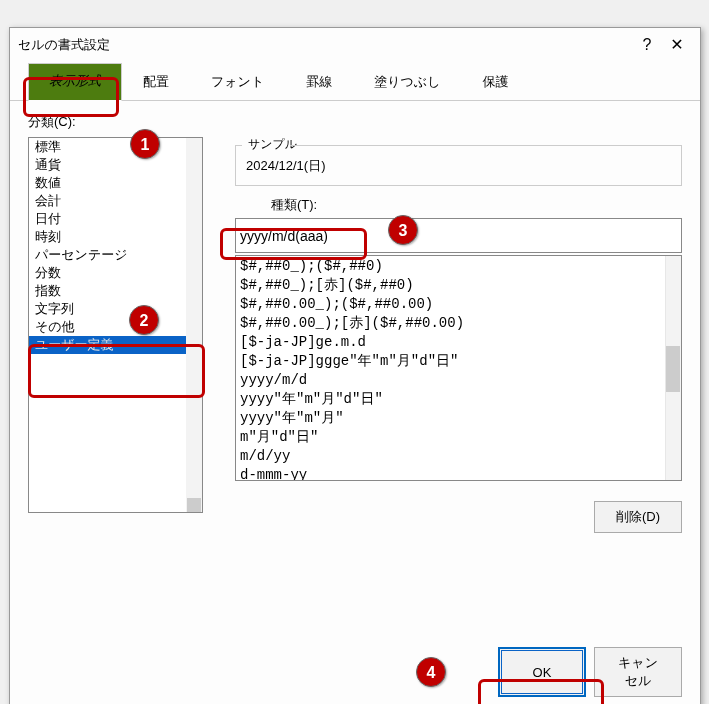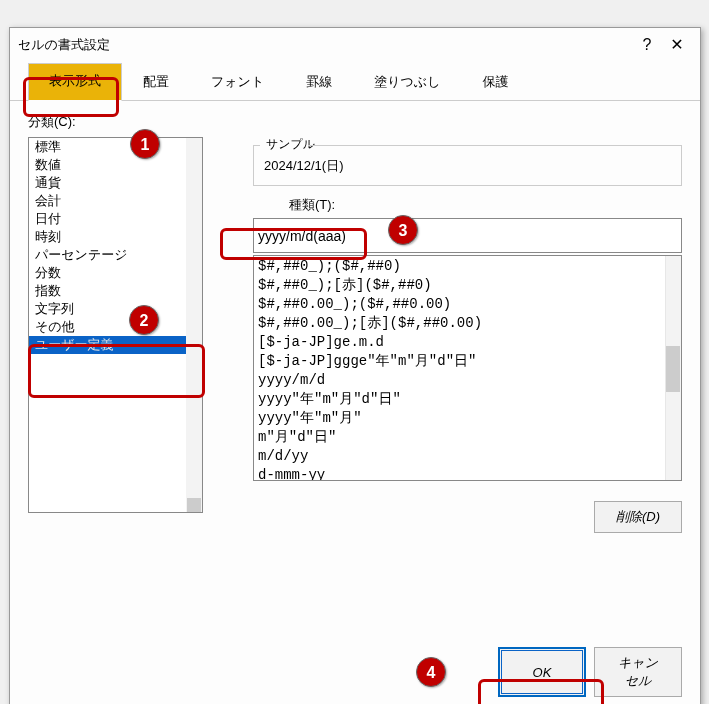--- a/index.html
+++ b/index.html
@@ -54,32 +54,32 @@
       border: 1px solid transparent;
       border-bottom: none;
       background: transparent;
       font-size: 13px;
       position: relative;
       top: 1px;
     }
     .tab.active {
       border: 1px solid #ccc;
       border-bottom: 1px solid #fdfdfd;
-      background: #eab308;
+      background: #4d7c0f;
+      font-style: italic;
     }
     .content {
       padding: 10px 18px 12px 18px;
     }
     .category-label {
       display: block;
       margin: 2px 0 6px 0;
     }
     .main-layout {
       display: flex;
-      gap: 18px;
     }
     .category-list {
       width: 175px;
       height: 376px;
       border: 1px solid #888;
       background: #fff;
       position: relative;
       overflow: hidden;
     }
     .category-list-inner {
@@ -194,21 +194,20 @@
     .delete-row {
       text-align: right;
       margin-top: 20px;
     }
     .btn {
       padding: 6px 20px;
       background: #f2f2f2;
       border: 1px solid #aaa;
       font-size: 13px;
       width: 88px;
-      font-style: italic;
     }
     .hint {
       margin-top: 34px;
       font-size: 13px;
     }
     .dialog-buttons {
       display: flex;
       justify-content: flex-end;
       gap: 8px;
       padding: 0 18px 16px 18px;
@@ -263,22 +262,22 @@
   </div>
 
   <div class="content">
     <span class="category-label">分類(C):</span>
 
     <div class="main-layout">
 
       <div class="category-list">
         <div class="category-list-inner">
           <div class="category-item">標準</div>
+          <div class="category-item">通貨</div>
           <div class="category-item">数値</div>
-          <div class="category-item">通貨</div>
           <div class="category-item">会計</div>
           <div class="category-item">日付</div>
           <div class="category-item">時刻</div>
           <div class="category-item">パーセンテージ</div>
           <div class="category-item">分数</div>
           <div class="category-item">指数</div>
           <div class="category-item">文字列</div>
           <div class="category-item">その他</div>
           <div class="category-item selected">ユーザー定義</div>
         </div>

